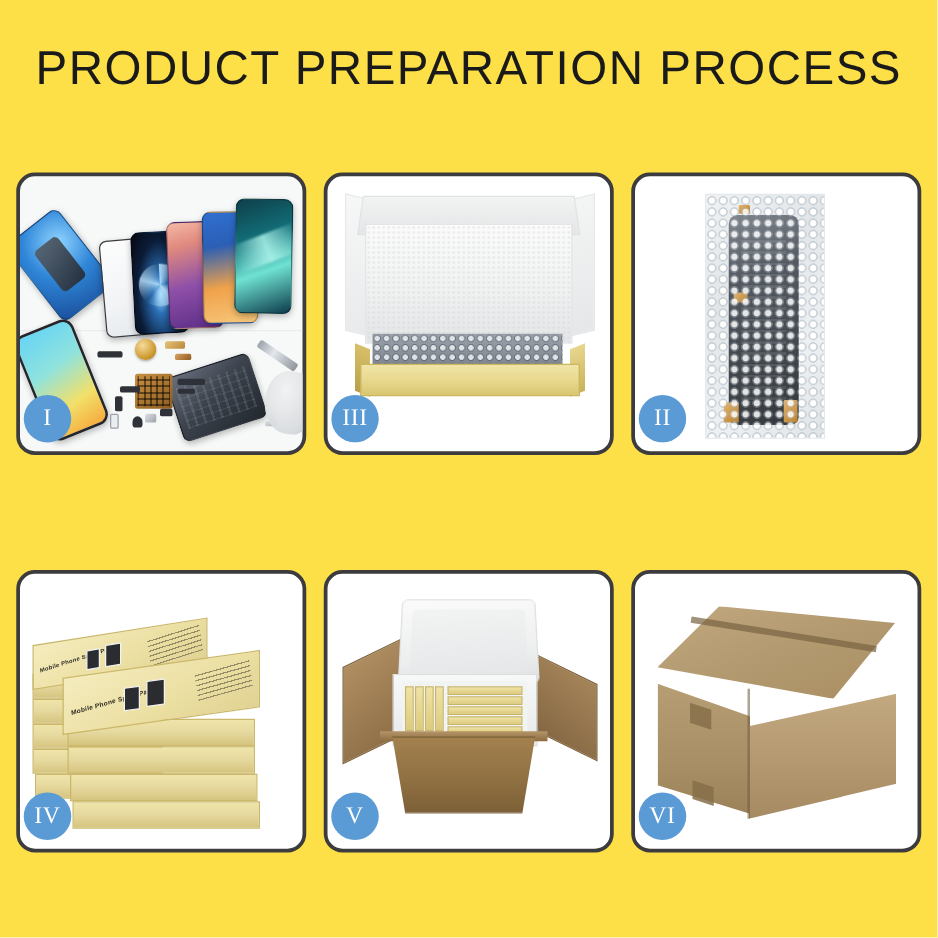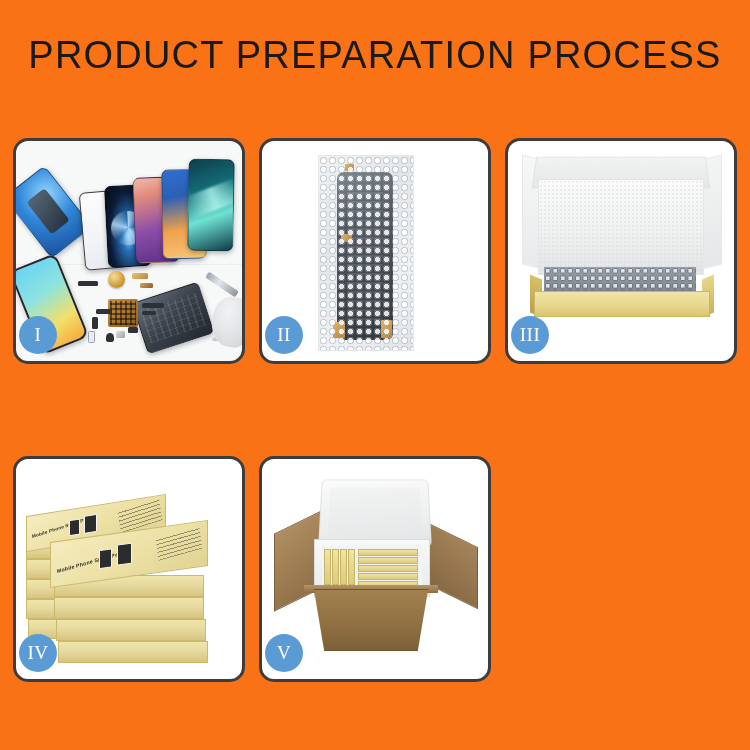--- a/index.html
+++ b/index.html
@@ -3,21 +3,21 @@
 <meta charset="utf-8">
 <title>Product Preparation Process</title>
 <style>
   * { box-sizing: border-box; margin: 0; padding: 0; }
   html, body {
     width: 750px; height: 750px;
     background: #ffffff;
     font-family: "Liberation Sans", sans-serif;
     overflow: hidden;
   }
-  .page { position: relative; width: 750px; height: 750px; background:#f97316; }
+  .page { position: relative; width: 750px; height: 750px; background:#fde047; }
 
   
   .header { position:absolute; left:0; top:36px; width:750px; text-align:center; }
   .title {
     font-family:"Liberation Sans", sans-serif;
     font-size: 38px; font-weight: 400; letter-spacing: 1.2px;
     color:#1a1a1a; line-height: 1.05; white-space: nowrap;
   }
   .subtitle {
     margin-top: 12px;
@@ -394,46 +394,46 @@
         <div class="chip" style="left:112px; top:186px; width:10px; height:6px;"></div>
         <div class="chip" style="left:72px; top:190px; width:7px; height:12px; background:#e9edf0; border:1px solid #9aa1a8;"></div>
         <div class="chip silver" style="left:196px; top:196px; width:10px; height:4px;"></div>
         <div class="chip silver" style="left:200px; top:188px; width:4px; height:9px;"></div>
         <div class="tool"></div>
         <div class="hand"></div>
       </div>
       <div class="badge">I</div>
     </div>
 
+    <div class="panel p3">
+      <div class="photo">
+        <div class="b3-flapL"></div>
+        <div class="b3-flapR"></div>
+        <div class="b3-lidback"></div>
+        <div class="b3-foam"></div>
+        <div class="b3-bubble"></div>
+        <div class="b3-left"></div>
+        <div class="b3-right"></div>
+        <div class="b3-front"></div>
+      </div>
+      <div class="badge">III</div>
+    </div>
+
     <div class="panel p2">
       <div class="photo">
         <div class="bw-bag">
           <div class="bw-part"></div>
           <div class="bw-tape" style="left:26px; top:8px; width:9px; height:7px;"></div>
           <div class="bw-tape" style="left:22px; top:78px; width:11px; height:8px;"></div>
           <div class="bw-tape" style="left:14px; top:166px; width:12px; height:16px;"></div>
           <div class="bw-tape" style="left:62px; top:164px; width:11px; height:18px;"></div>
           <div class="bw-overlay"></div>
         </div>
       </div>
       <div class="badge">II</div>
-    </div>
-
-    <div class="panel p3">
-      <div class="photo">
-        <div class="b3-flapL"></div>
-        <div class="b3-flapR"></div>
-        <div class="b3-lidback"></div>
-        <div class="b3-foam"></div>
-        <div class="b3-bubble"></div>
-        <div class="b3-left"></div>
-        <div class="b3-right"></div>
-        <div class="b3-front"></div>
-      </div>
-      <div class="badge">III</div>
     </div>
 
     <div class="panel p4">
       <div class="photo">
         <div class="stack">
 
           <div class="sbox" style="left:4px;  top:64px;  width:104px; height:20px;"></div>
           <div class="sbox" style="left:4px;  top:84px;  width:104px; height:20px;"></div>
           <div class="sbox" style="left:4px;  top:104px; width:104px; height:20px;"></div>
           <div class="sbox" style="left:4px;  top:124px; width:104px; height:20px;"></div>
@@ -478,15 +478,27 @@
           <div class="c5-ybox" style="left:36px; top:20px; width:60px; height:7px;"></div>
           <div class="c5-ybox" style="left:36px; top:28px; width:60px; height:7px;"></div>
           <div class="c5-ybox" style="left:36px; top:36px; width:60px; height:6px;"></div>
         </div>
         <div class="c5-rim"></div>
         <div class="c5-body"></div>
       </div>
       <div class="badge">V</div>
     </div>
 
+    <div class="panel p6">
+      <div class="photo">
+        <div class="c6-top"></div>
+        <div class="c6-seam"></div>
+        <div class="c6-left"></div>
+        <div class="c6-right"></div>
+        <div class="c6-edge"></div>
+        <div class="c6-tapeA"></div>
+        <div class="c6-tapeB"></div>
+      </div>
+      <div class="badge">VI</div>
+    </div>
 
   </div>
 </div>
 
 </body></html>

